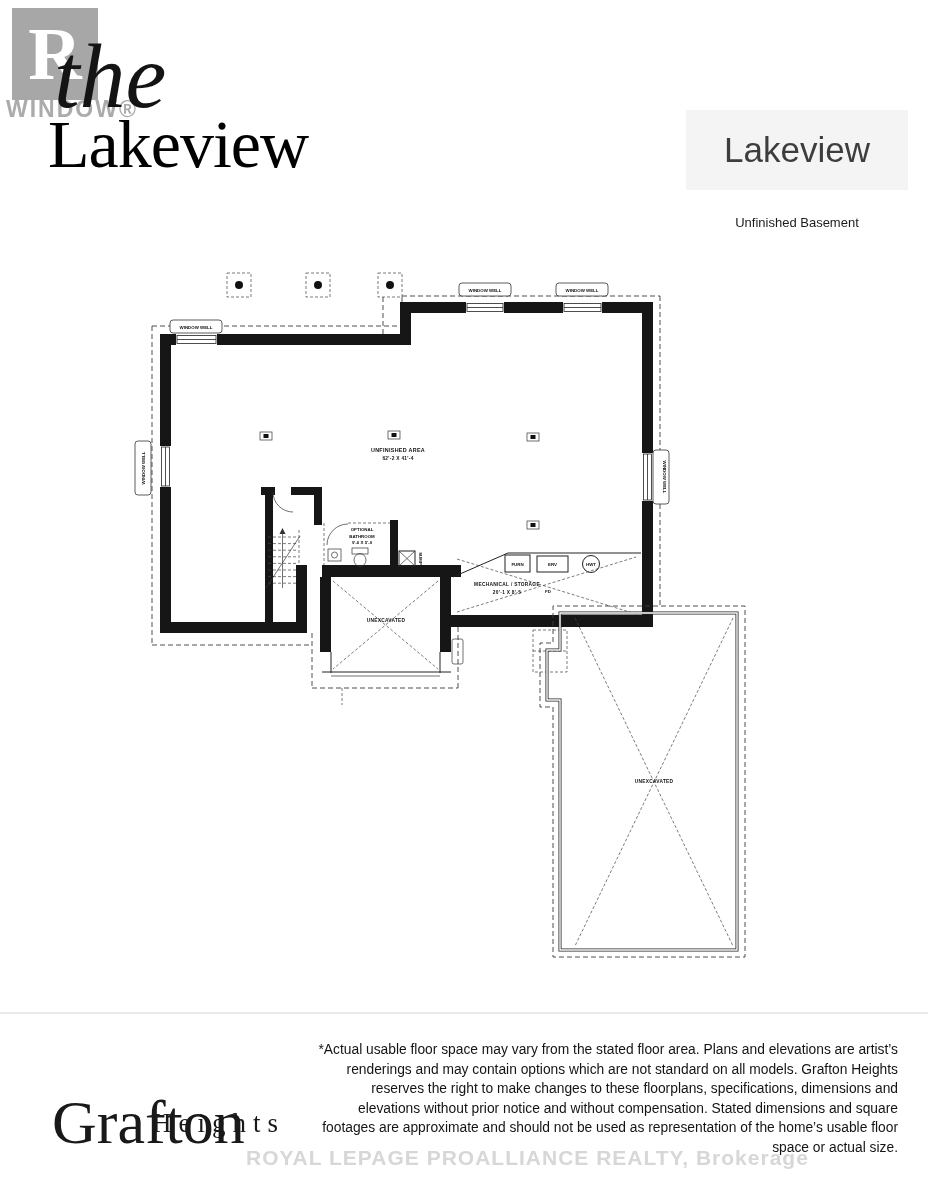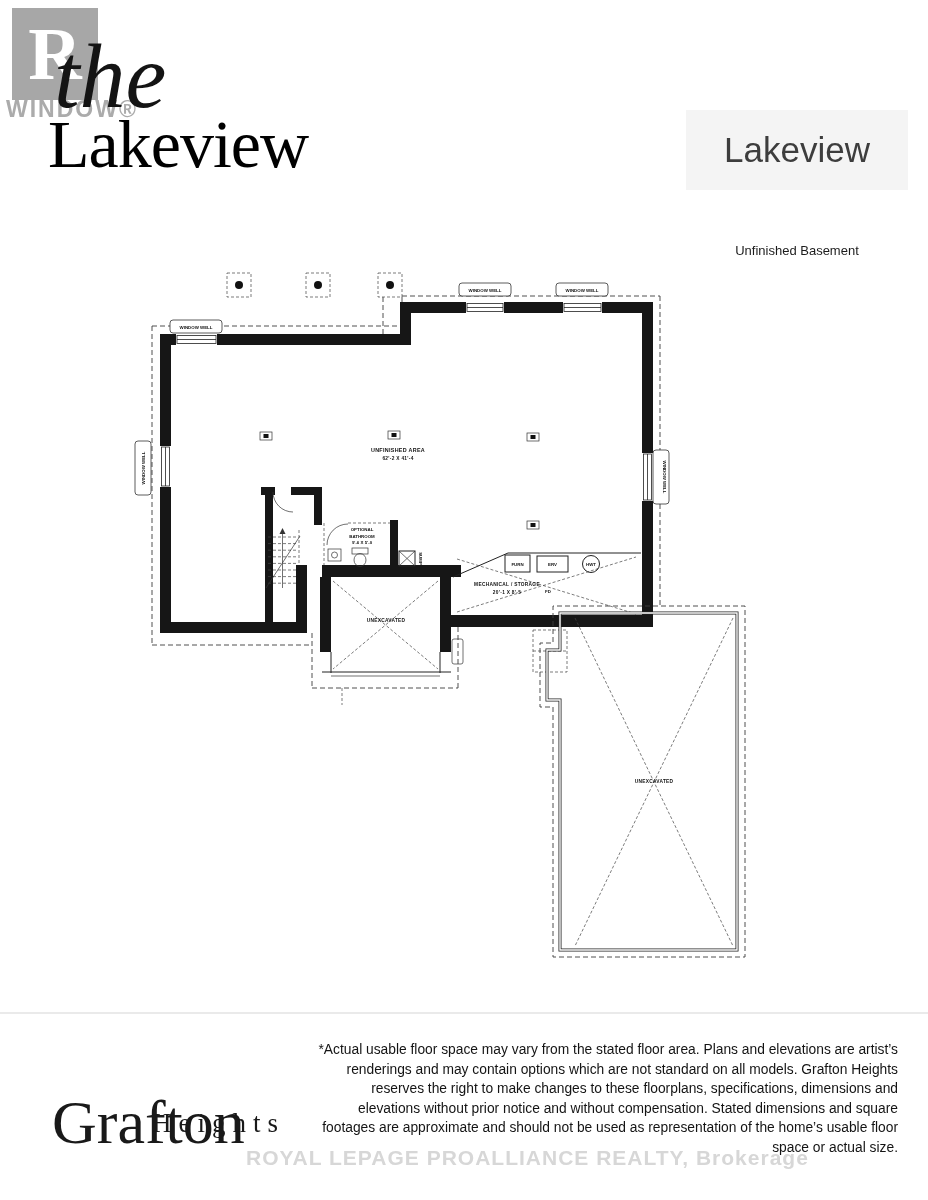--- a/index.html
+++ b/index.html
@@ -11,21 +11,21 @@
   .realtor-box .r{font-family:"Liberation Serif",serif;font-weight:700;font-size:74px;color:#fff;line-height:1;}
   .realtor-word{position:absolute;left:6px;top:96px;font-size:23px;letter-spacing:2px;color:#ababab;font-weight:600;}
   .title-the{position:absolute;left:54px;top:30px;font-family:"Liberation Serif",serif;font-style:italic;
     font-size:92px;color:#141414;line-height:1;}
   .title-main{position:absolute;left:48px;top:110px;font-family:"Liberation Serif",serif;
     font-size:68px;color:#000000;line-height:1;letter-spacing:-1px;}
   .page-title-box{position:absolute;left:686px;top:110px;width:222px;height:80px;background:#f4f4f4;
     display:flex;align-items:center;justify-content:center;}
   .page-title-box span{font-size:35px;color:#3d3d3d;font-weight:500;}
   .subtitle{position:absolute;left:686px;top:215px;width:222px;text-align:center;
-    font-size:13px;color:#1c1c1c;font-weight:500;margin-top:28px;}
+    font-size:13px;color:#1c1c1c;font-weight:500;}
 
   
   .plan{position:absolute;left:0;top:0;width:928px;height:1010px;}
   .wall{fill:#161616;stroke:none;}
   .thin{stroke:#222;stroke-width:1;fill:none;}
   .thin2{stroke:#333;stroke-width:0.7;fill:none;}
   .dash{stroke:#3c3c3c;stroke-width:0.9;fill:none;stroke-dasharray:5 3;}
   .dash2{stroke:#444;stroke-width:0.7;fill:none;stroke-dasharray:3 2;}
   .win{fill:#fff;stroke:none;}
   .winf{fill:none;stroke:#222;stroke-width:0.8;}

